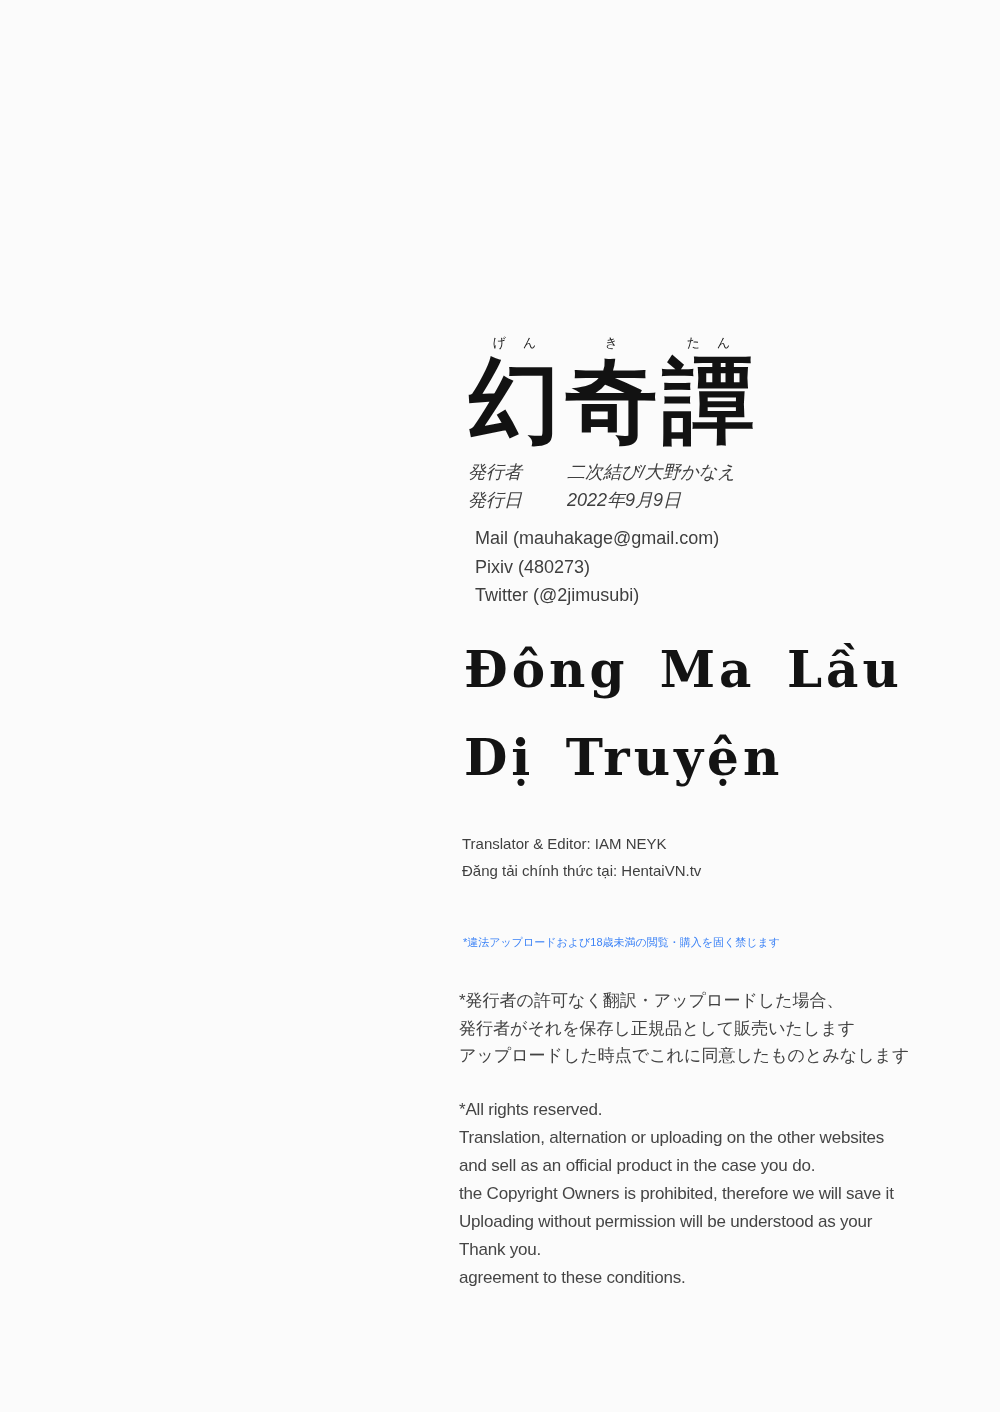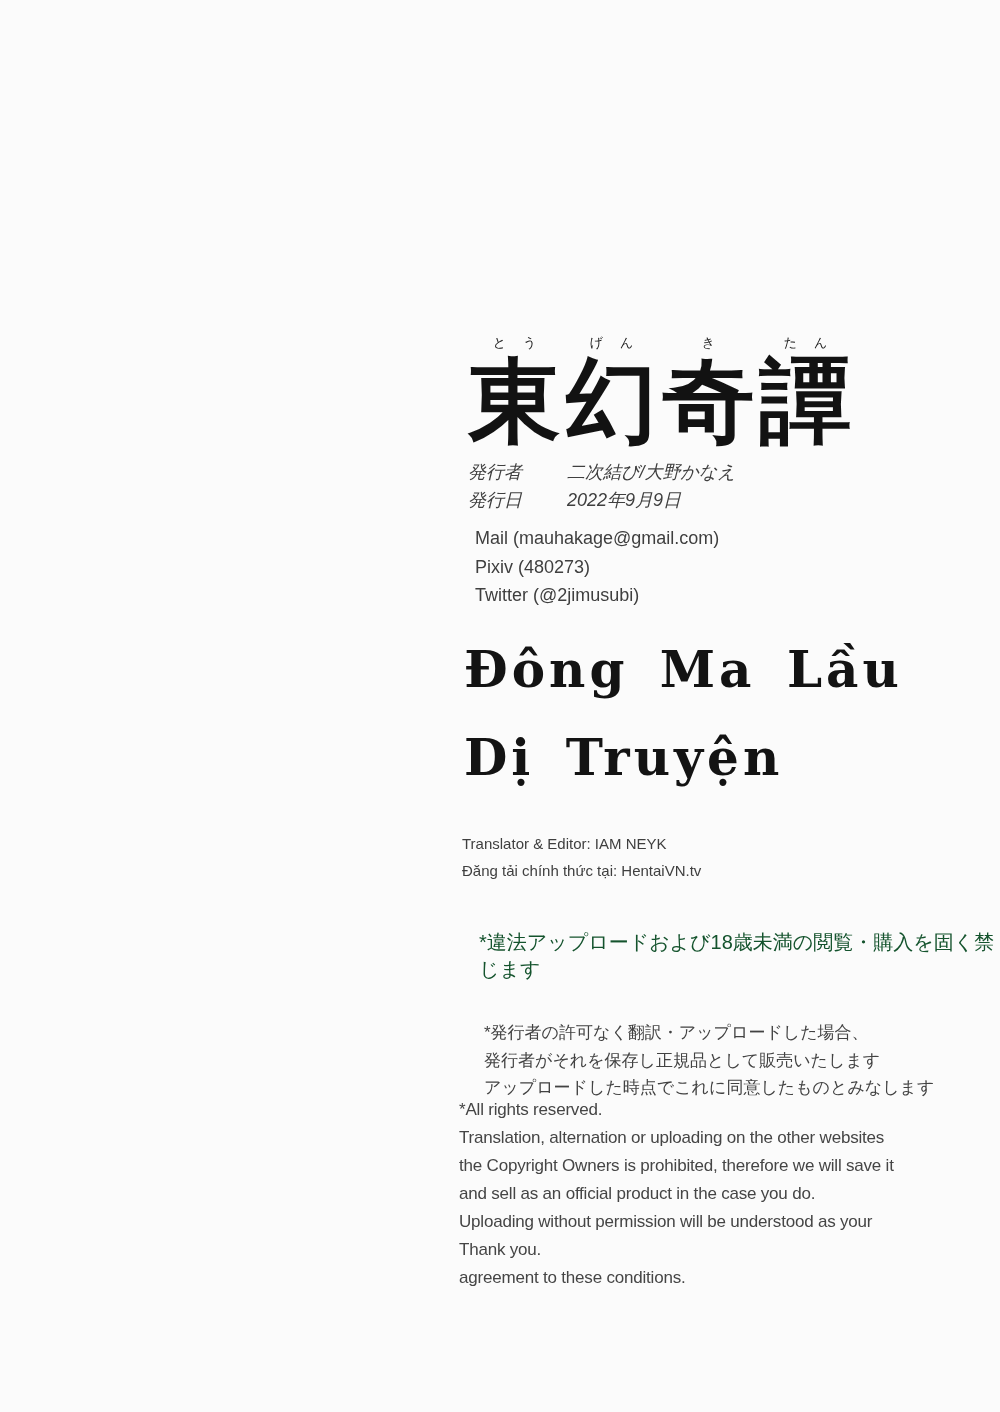--- a/index.html
+++ b/index.html
@@ -71,49 +71,44 @@
 
   
   .credits{
     position:absolute;left:462px;top:830px;
     font-size:15px;line-height:27px;
     color:#3f3f3f;
   }
 
   
   .jp-note{
-    position:absolute;left:479px;top:929px;
-    font-size:20px;line-height:27px;
-    color:#14532d;
+    position:absolute;left:463px;top:929px;
+    font-size:11px;line-height:27px;
+    color:#3b82f6;
   }
   .jp-para{
-    position:absolute;left:484px;top:987px;
+    position:absolute;left:459px;top:987px;
     font-size:17px;line-height:27.5px;
     color:#424242;
-    margin-top:32px;
   }
 
   
   .en-note{
     position:absolute;left:459px;top:1096px;
     font-size:17px;line-height:28px;
     letter-spacing:-0.2px;
     color:#454545;
   }
 </style>
 </head>
 <body>
 
 <div class="page">
 
   <div class="title-block">
-    <div class="tchar">
-      <span class="kana">とう</span>
-      <span class="kanji">東</span>
-    </div>
     <div class="tchar">
       <span class="kana">げん</span>
       <span class="kanji">幻</span>
     </div>
     <div class="tchar">
       <span class="kana">き</span>
       <span class="kanji">奇</span>
     </div>
     <div class="tchar">
       <span class="kana">たん</span>
@@ -152,20 +147,20 @@
 
   <div class="jp-para">
     <div>*発行者の許可なく翻訳・アップロードした場合、</div>
     <div>発行者がそれを保存し正規品として販売いたします</div>
     <div>アップロードした時点でこれに同意したものとみなします</div>
   </div>
 
   <div class="en-note">
     <div>*All rights reserved.</div>
     <div>Translation, alternation or uploading on the other websites</div>
+    <div>and sell as an official product in the case you do.</div>
     <div>the Copyright Owners is prohibited, therefore we will save it</div>
-    <div>and sell as an official product in the case you do.</div>
     <div>Uploading without permission will be understood as your</div>
     <div>Thank you.</div>
     <div>agreement to these conditions.</div>
   </div>
 
 </div>
 
 </body></html>

